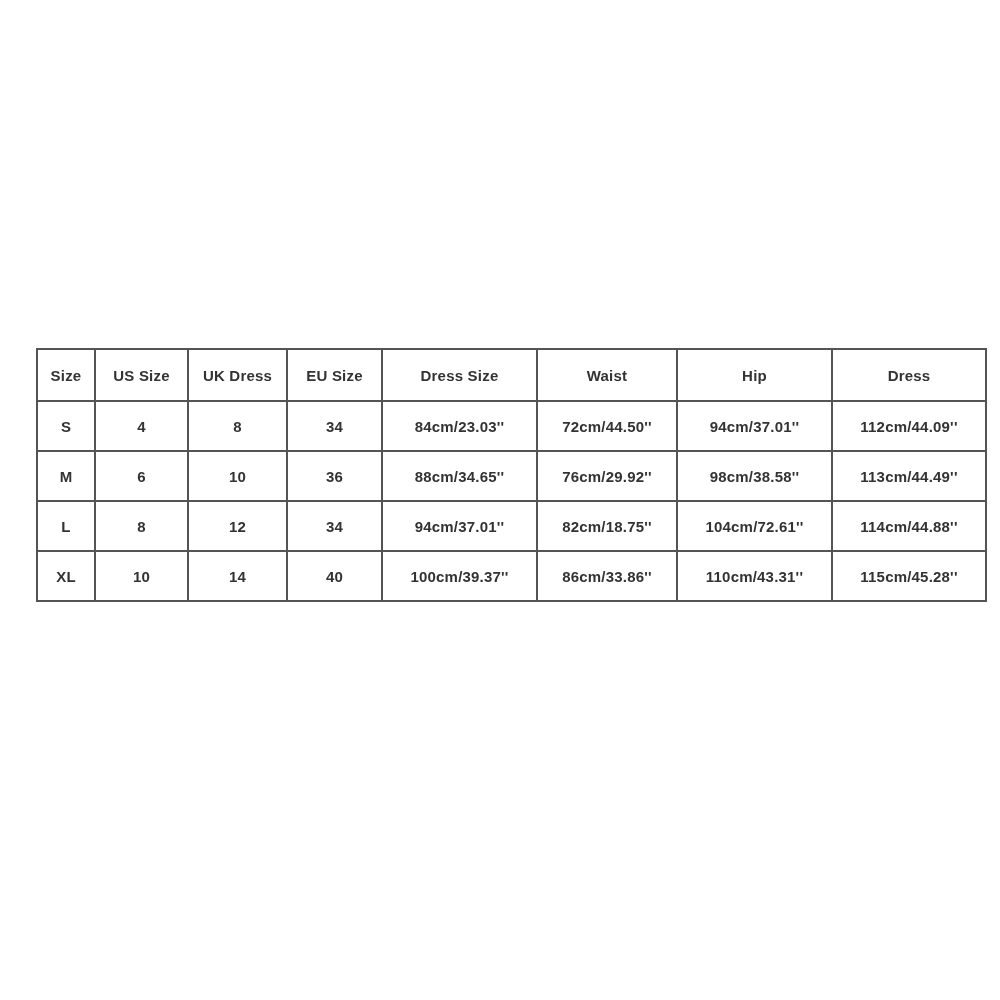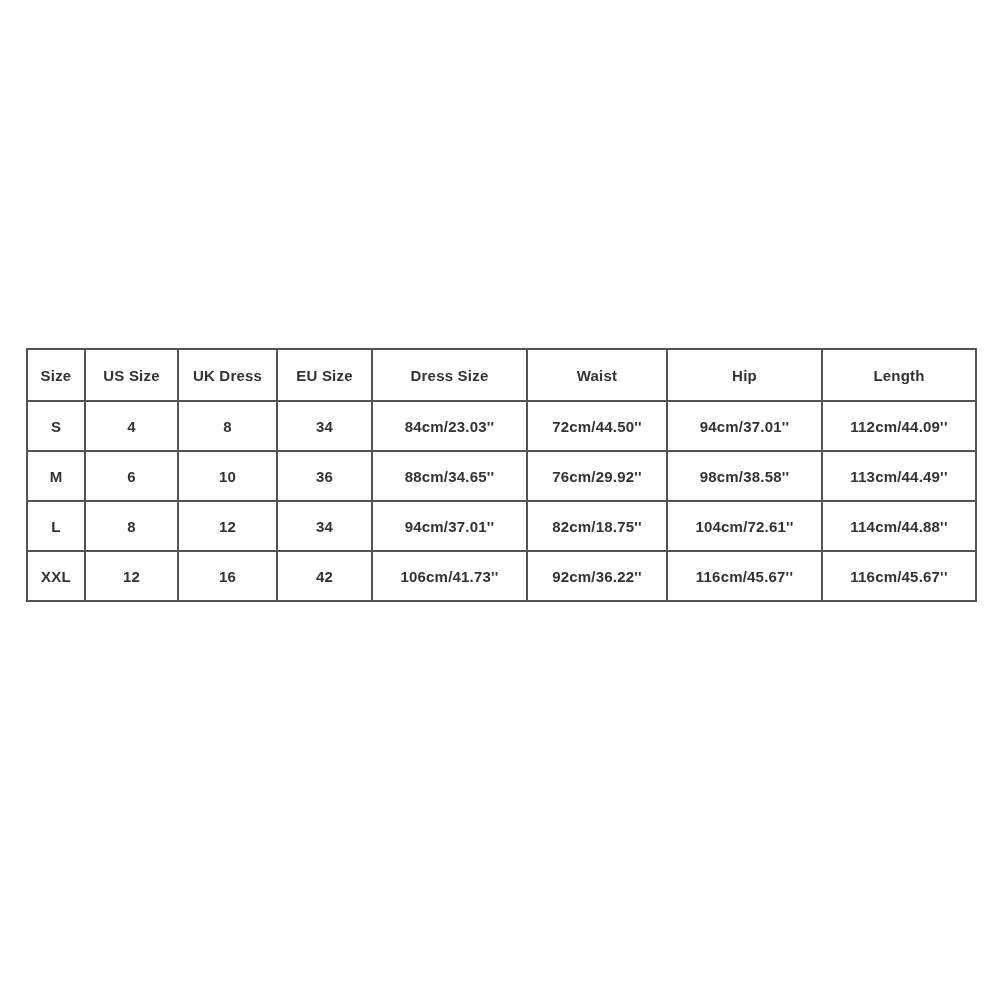--- a/index.html
+++ b/index.html
@@ -12,21 +12,21 @@
   }
   .page {
     position: relative;
     width: 1000px;
     height: 1000px;
     background: #ffffff;
     overflow: hidden;
   }
   .size-chart-wrap {
     position: absolute;
-    left: 26px;
+    left: 36px;
     top: 348px;
   }
   table.size-chart {
     border-collapse: collapse;
     table-layout: fixed;
     width: 949px;
   }
   table.size-chart th,
   table.size-chart td {
     border: 2px solid #545454;
@@ -65,21 +65,21 @@
         </colgroup>
       <thead>
         <tr>
             <th>Size</th>
             <th>US Size</th>
             <th>UK Dress</th>
             <th>EU Size</th>
             <th>Dress Size</th>
             <th>Waist</th>
             <th>Hip</th>
-            <th>Length</th>
+            <th>Dress</th>
           </tr>
       </thead>
       <tbody>
           <tr>
             <td>S</td>
             <td>4</td>
             <td>8</td>
             <td>34</td>
             <td>84cm/23.03''</td>
             <td>72cm/44.50''</td>
@@ -100,25 +100,25 @@
             <td>L</td>
             <td>8</td>
             <td>12</td>
             <td>34</td>
             <td>94cm/37.01''</td>
             <td>82cm/18.75''</td>
             <td>104cm/72.61''</td>
             <td>114cm/44.88''</td>
           </tr>
           <tr>
-            <td>XXL</td>
-            <td>12</td>
-            <td>16</td>
-            <td>42</td>
-            <td>106cm/41.73''</td>
-            <td>92cm/36.22''</td>
-            <td>116cm/45.67''</td>
-            <td>116cm/45.67''</td>
+            <td>XL</td>
+            <td>10</td>
+            <td>14</td>
+            <td>40</td>
+            <td>100cm/39.37''</td>
+            <td>86cm/33.86''</td>
+            <td>110cm/43.31''</td>
+            <td>115cm/45.28''</td>
           </tr>
         </tbody>
     </table>
   </div>
 </div>
 
 </body></html>

